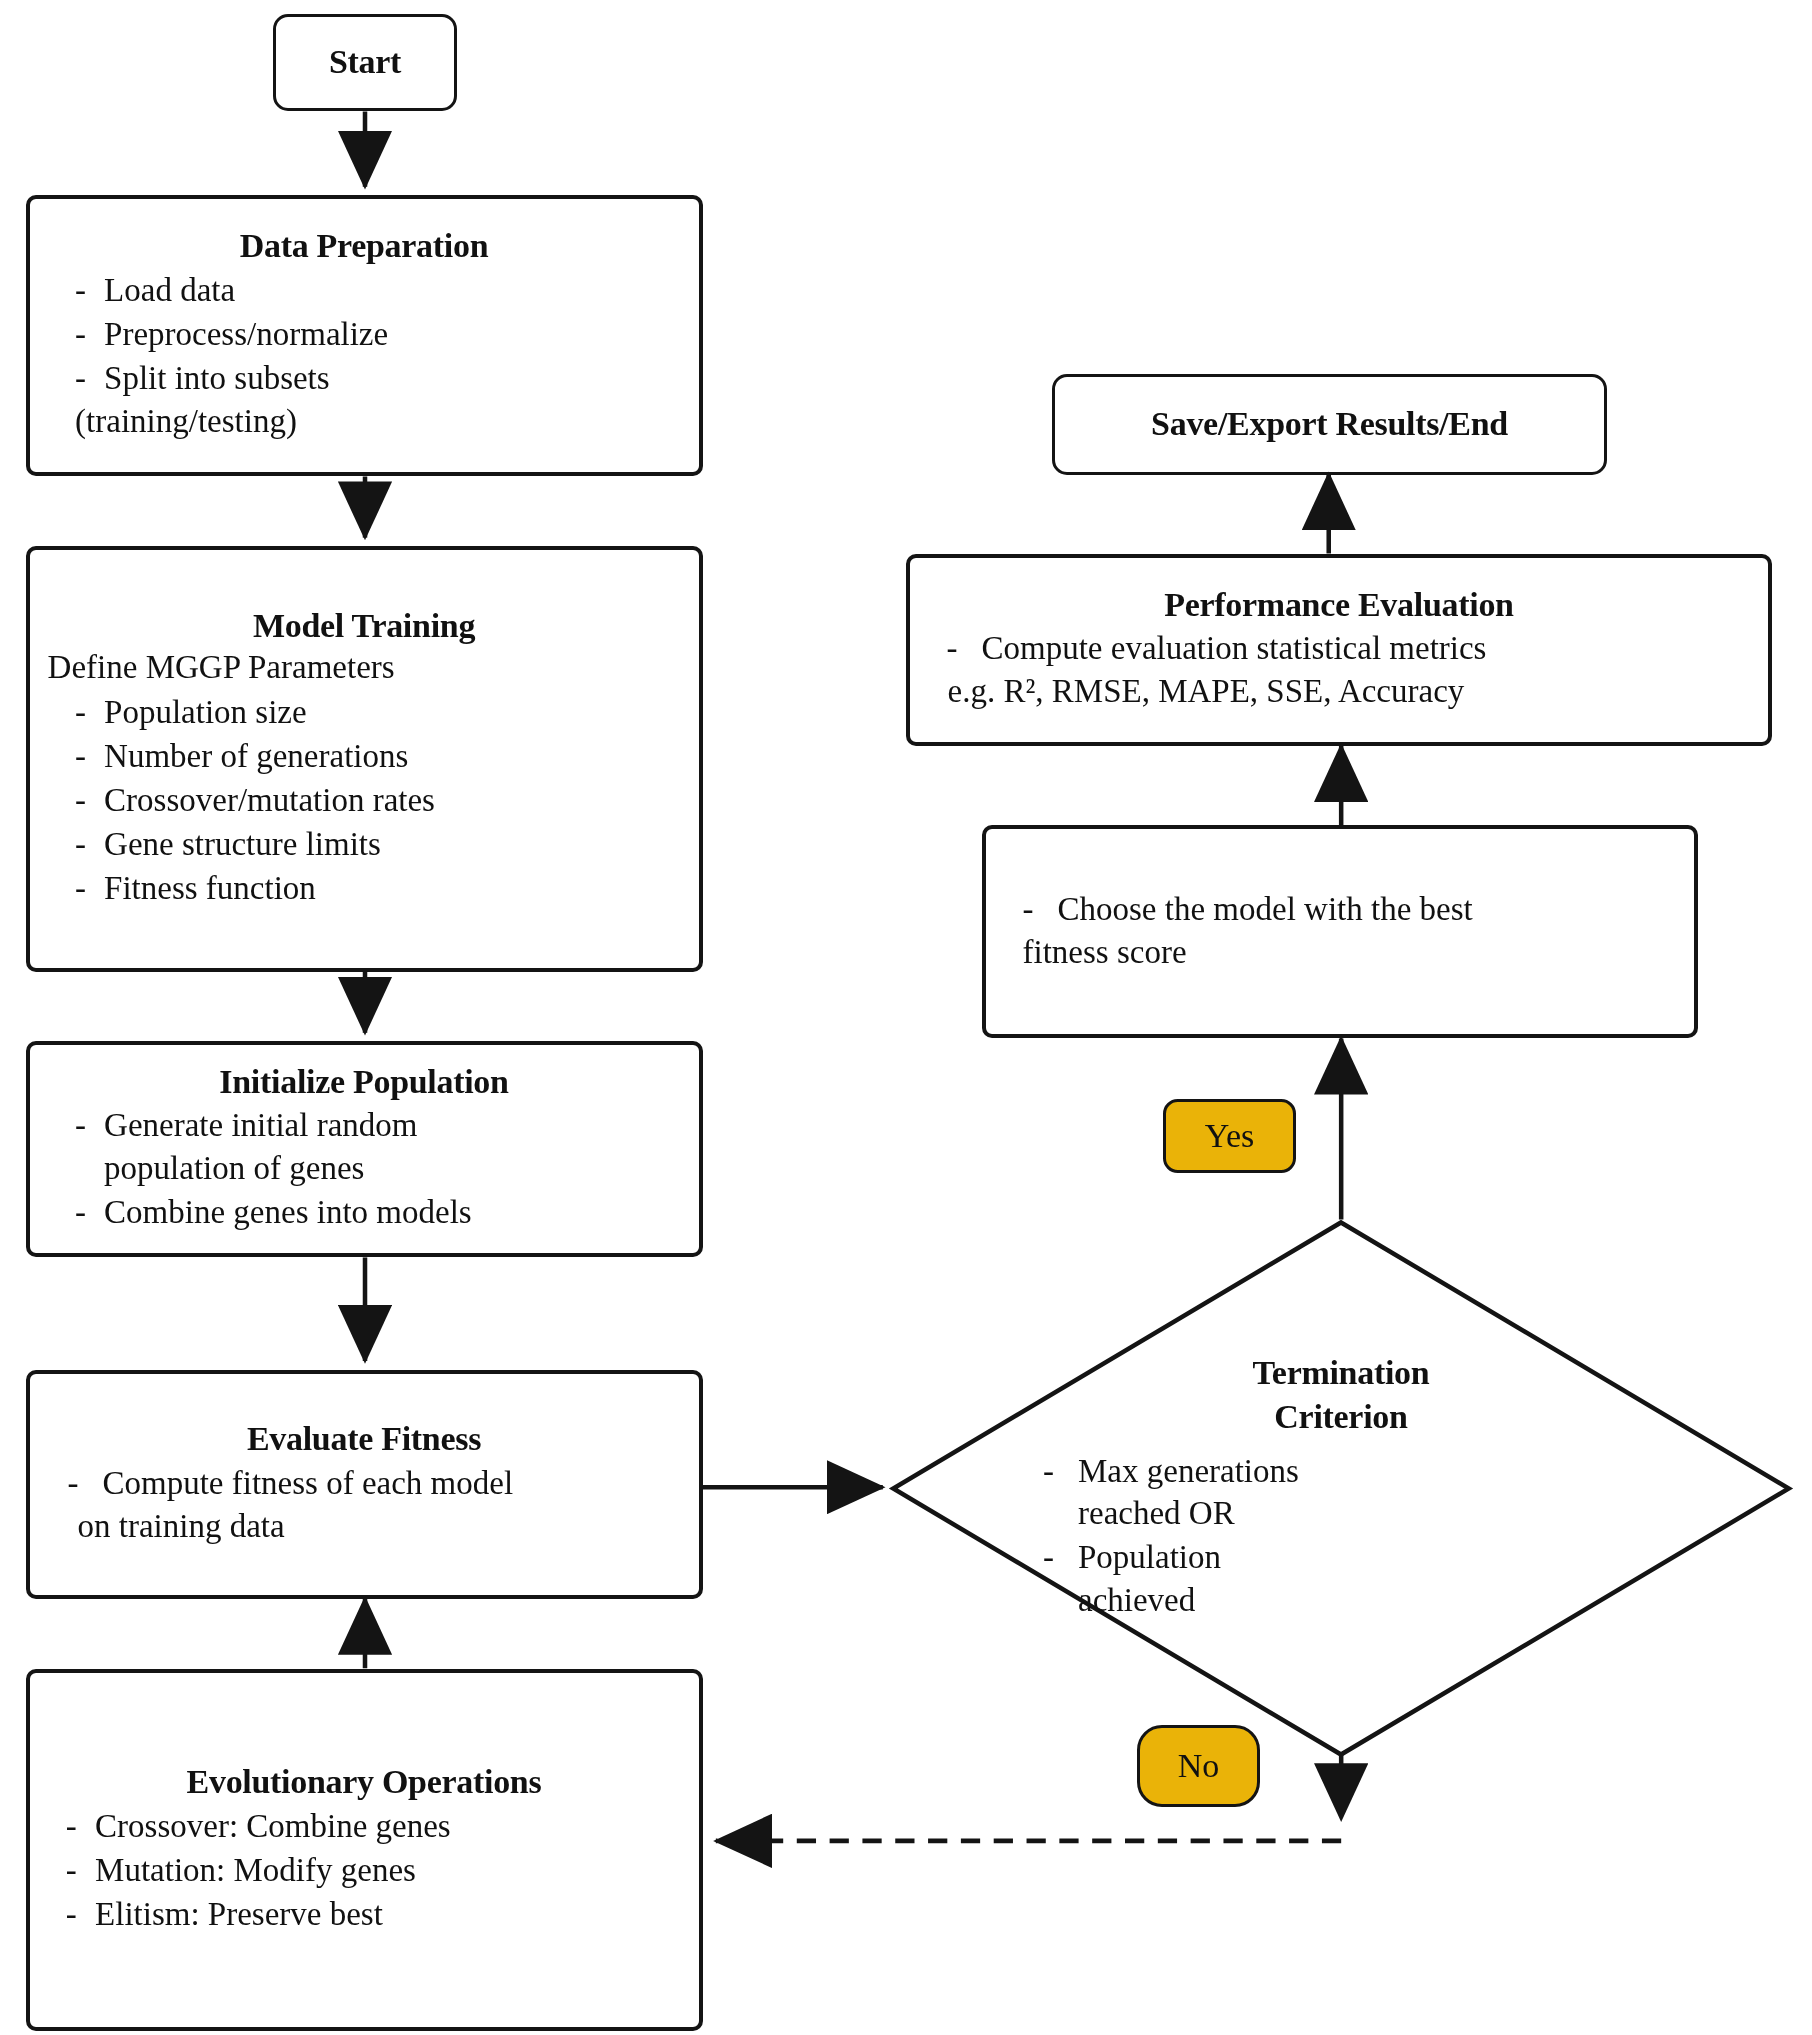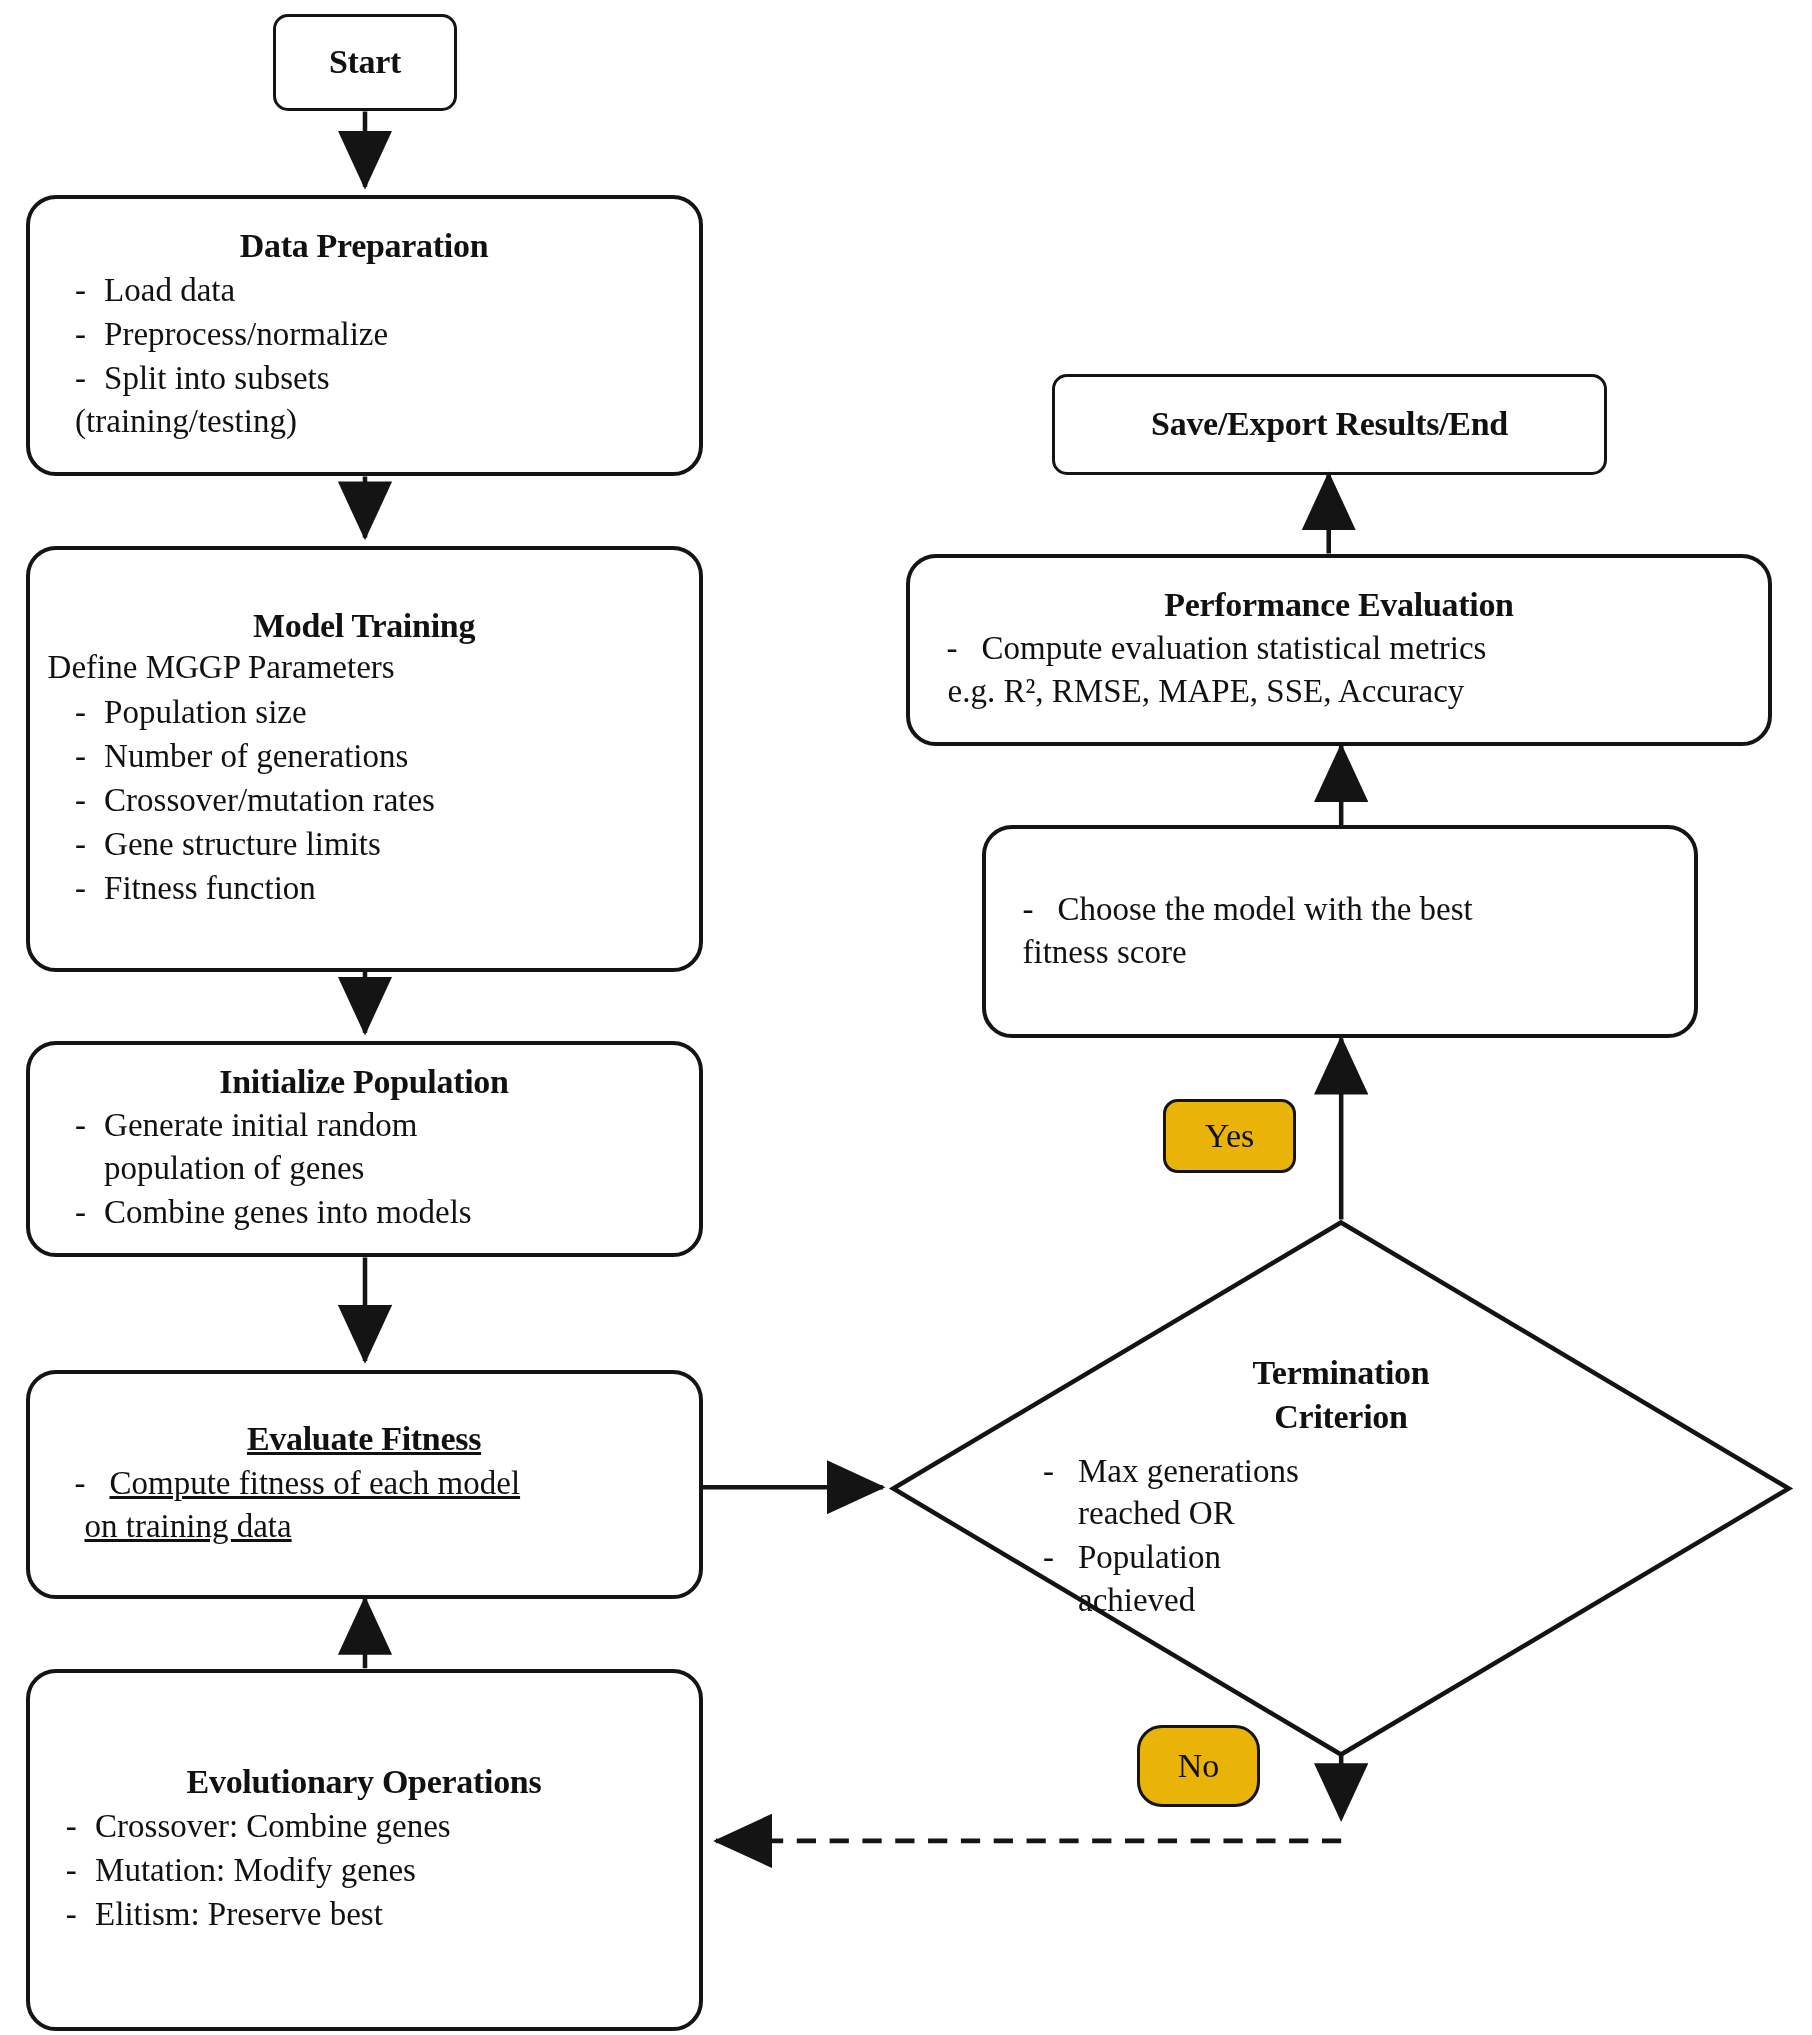--- a/index.html
+++ b/index.html
@@ -1,21 +1,21 @@
 <!DOCTYPE html>
 <html style="font-size:9px"><head>
 <meta charset="utf-8">
 <style>
   html,body{margin:0;padding:0;background:#ffffff;}
   body{width:1812px;height:2035px;position:relative;
        font-family:"Liberation Serif","DejaVu Serif",serif;color:#111111;}
   #canvas{position:absolute;left:0;top:0;width:1812px;height:2035px;}
 
   .node{position:absolute;box-sizing:border-box;background:#fff;
-        border:4px solid #141414;border-radius:30px;
+        border:4px solid #141414;border-radius:10px;
         display:flex;flex-direction:column;justify-content:center;
         overflow:hidden;}
   .node.tight{border-radius:15px;border-width:3.4px;}
 
   .ttl{font-weight:bold;text-align:center;line-height:1.12;
        font-size:34px;letter-spacing:-0.3px;margin:0 0 3.4px 0;}
   .plain{font-size:33px;line-height:1.2;text-align:left;margin:0;padding-left:14.7px;}
 
   ul.items{list-style:none;margin:0;padding:0;}
   ul.items li{position:relative;font-size:33px;line-height:1.30;
@@ -137,21 +137,21 @@
         <span>Generate initial random</span>
         <span class="cont">population of genes</span>
       </li>
       <li>
         <span class="dash">-</span>
         <span>Combine genes into models</span>
       </li>
     </ul>
   </div>
 
-  <div class="node" style="left:25.5px;top:1370px;width:677px;height:229px;padding:8px 26px;text-decoration:underline;">
+  <div class="node" style="left:25.5px;top:1370px;width:677px;height:229px;padding:8px 19px;">
     <div class="ttl">Evaluate Fitness</div>
     <ul class="items">
       <li style="padding-left:54px;">
         <span class="dash" style="left:19px;">-</span>
         <span>Compute fitness of each model</span>
         <span class="cont" style="margin-left:-25px;">on training data</span>
       </li>
     </ul>
   </div>
 

